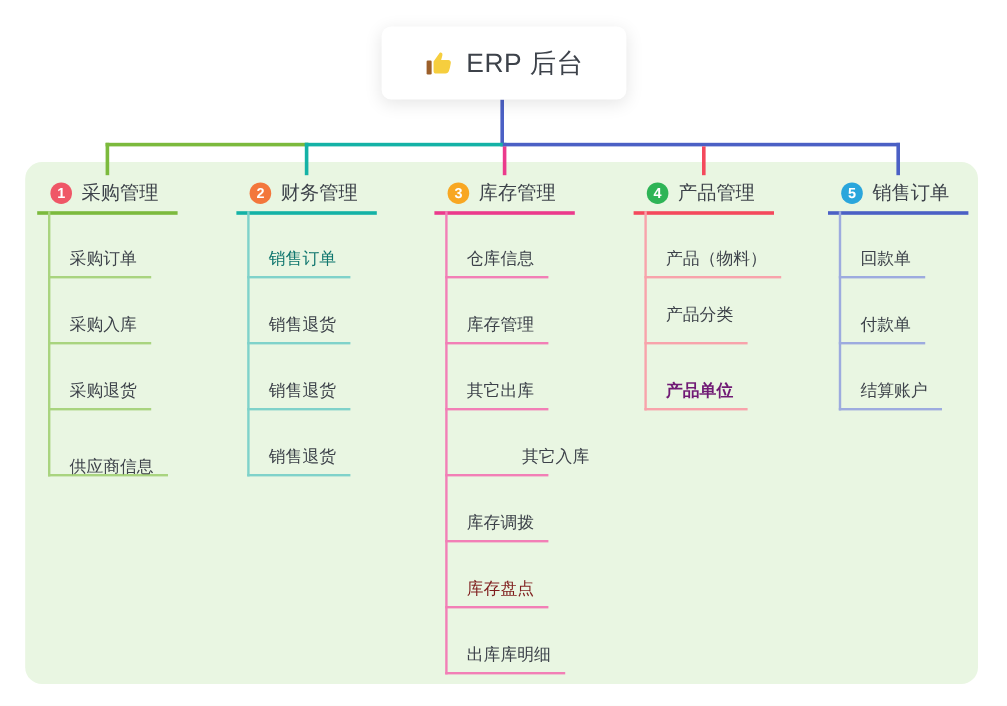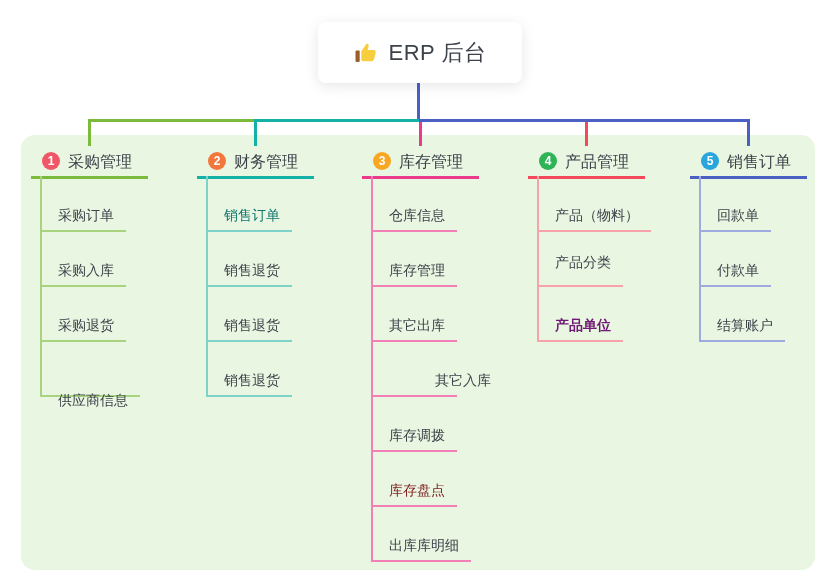--- a/index.html
+++ b/index.html
@@ -96,21 +96,21 @@
     </span>
     <span class="root-title" style="color: rgb(61, 66, 74);">ERP 后台</span>
   </div>
 
   <div id="branches">
       <div class="badge" style="left: 42px; top: 152px; background: rgb(239, 87, 103);">1</div>
       <div class="branch-label" style="left: 68px; top: 151px; color: rgb(61, 66, 74);">采购管理</div>
       <div class="leaf-label" style="left: 58px; top: 205px; color: rgb(61, 66, 74);">采购订单</div>
       <div class="leaf-label" style="left: 58px; top: 260px; color: rgb(61, 66, 74);">采购入库</div>
       <div class="leaf-label" style="left: 58px; top: 315px; color: rgb(61, 66, 74);">采购退货</div>
-      <div class="leaf-label" style="left: 58px; top: 390px; color: rgb(61, 66, 74);">供应商信息</div>
+      <div class="leaf-label" style="left: 58px; top: 378px; color: rgb(61, 66, 74);">供应商信息</div>
       <div class="badge" style="left: 208px; top: 152px; background: rgb(243, 119, 60);">2</div>
       <div class="branch-label" style="left: 234px; top: 151px; color: rgb(61, 66, 74);">财务管理</div>
       <div class="leaf-label" style="left: 224px; top: 205px; color: #0f766e;">销售订单</div>
       <div class="leaf-label" style="left: 224px; top: 260px; color: rgb(61, 66, 74);">销售退货</div>
       <div class="leaf-label" style="left: 224px; top: 315px; color: rgb(61, 66, 74);">销售退货</div>
       <div class="leaf-label" style="left: 224px; top: 370px; color: rgb(61, 66, 74);">销售退货</div>
       <div class="badge" style="left: 373px; top: 152px; background: rgb(248, 167, 34);">3</div>
       <div class="branch-label" style="left: 399px; top: 151px; color: rgb(61, 66, 74);">库存管理</div>
       <div class="leaf-label" style="left: 389px; top: 205px; color: rgb(61, 66, 74);">仓库信息</div>
       <div class="leaf-label" style="left: 389px; top: 260px; color: rgb(61, 66, 74);">库存管理</div>

